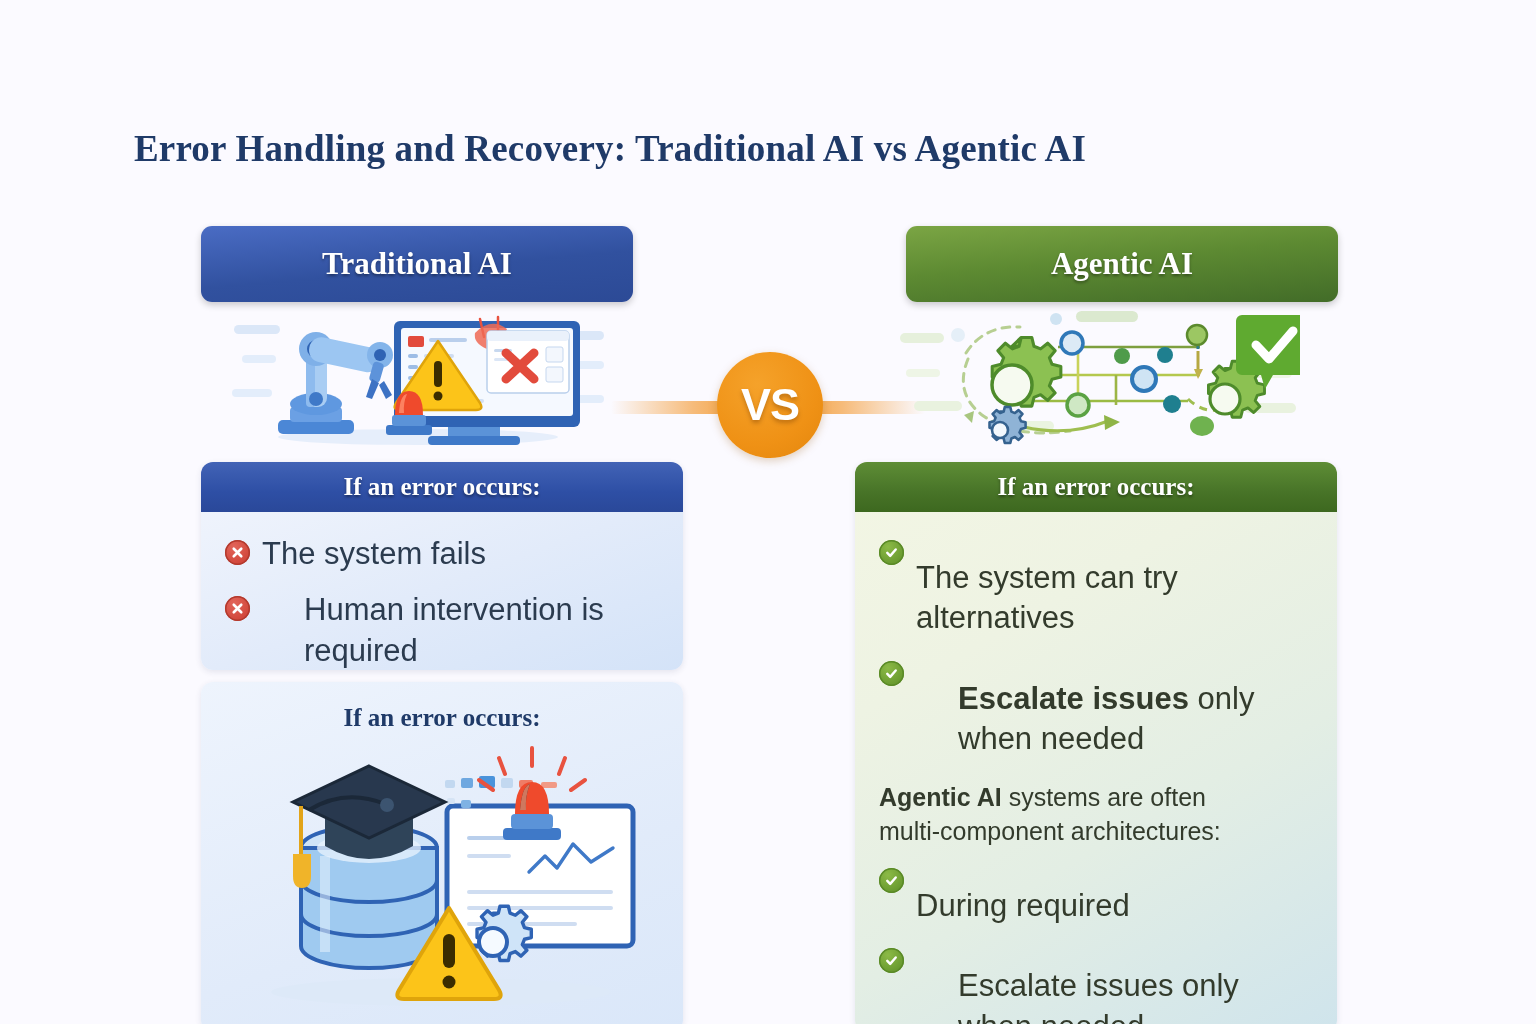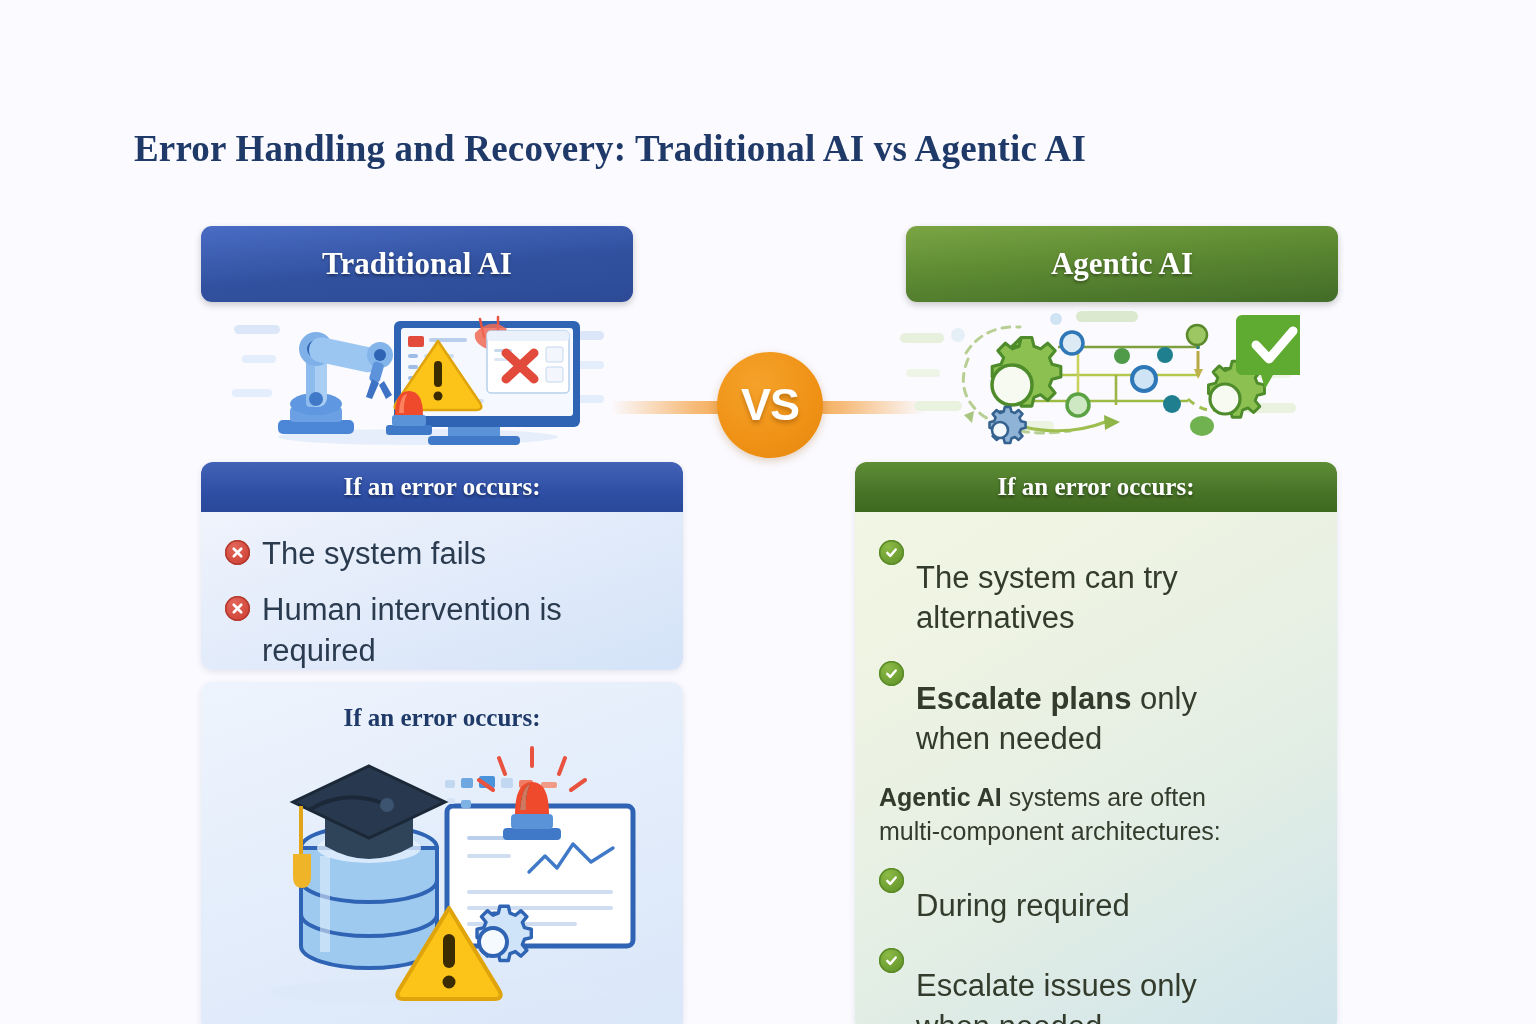--- a/index.html
+++ b/index.html
@@ -163,21 +163,21 @@
     background: linear-gradient(150deg, #f3f6e4 0%, #eef3e3 30%, #e3eee4 62%, #cfe4ec 100%);
   }
 
   
   ul.bullets { list-style: none; }
   ul.bullets li {
     display: flex;
     align-items: flex-start;
     margin-bottom: 16px;
   }
-  ul.bullets li:last-child { margin-bottom: 0; }
+  ul.bullets li:last-child { margin-bottom: 0; gap: 42px; }
 
   .bullet-icon {
     flex: 0 0 auto;
     width: 25px;
     height: 25px;
     border-radius: 50%;
     margin-right: 12px;
     margin-top: 6px;
     display: flex;
     align-items: center;
@@ -466,21 +466,21 @@
             </svg>
         </span>
         <span class="bullet-text">The system can try alternatives</span>
       </li>
       <li>
         <span class="bullet-icon icon-check">
           <svg viewBox="0 0 16 16">
               <path d="M3.5 8.4 L6.6 11.6 L12.5 4.8" fill="none" stroke="#ffffff" stroke-width="2.6" stroke-linecap="round" stroke-linejoin="round"></path>
             </svg>
         </span>
-        <span class="bullet-text"><span class="lead">Escalate plans</span><span> only when needed</span></span>
+        <span class="bullet-text"><span class="lead">Escalate issues</span><span> only when needed</span></span>
       </li>
     </ul>
 
     <p class="para"><b>Agentic AI</b><span> systems are often multi-component architectures:</span></p>
 
     <ul class="bullets">
       <li>
         <span class="bullet-icon icon-check">
           <svg viewBox="0 0 16 16">
               <path d="M3.5 8.4 L6.6 11.6 L12.5 4.8" fill="none" stroke="#ffffff" stroke-width="2.6" stroke-linecap="round" stroke-linejoin="round"></path>

